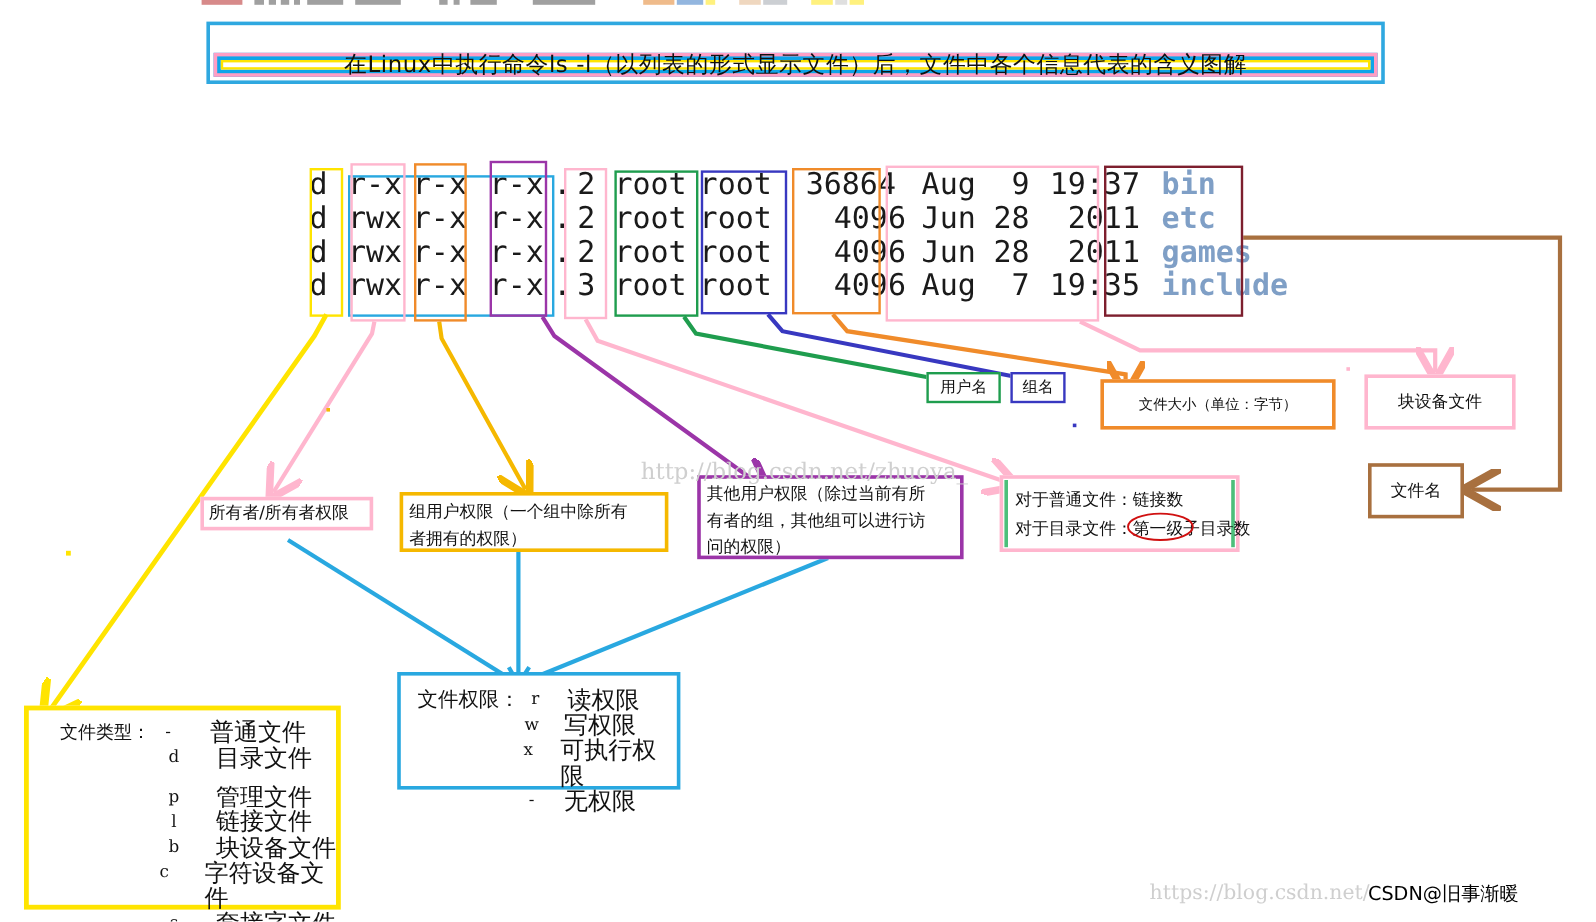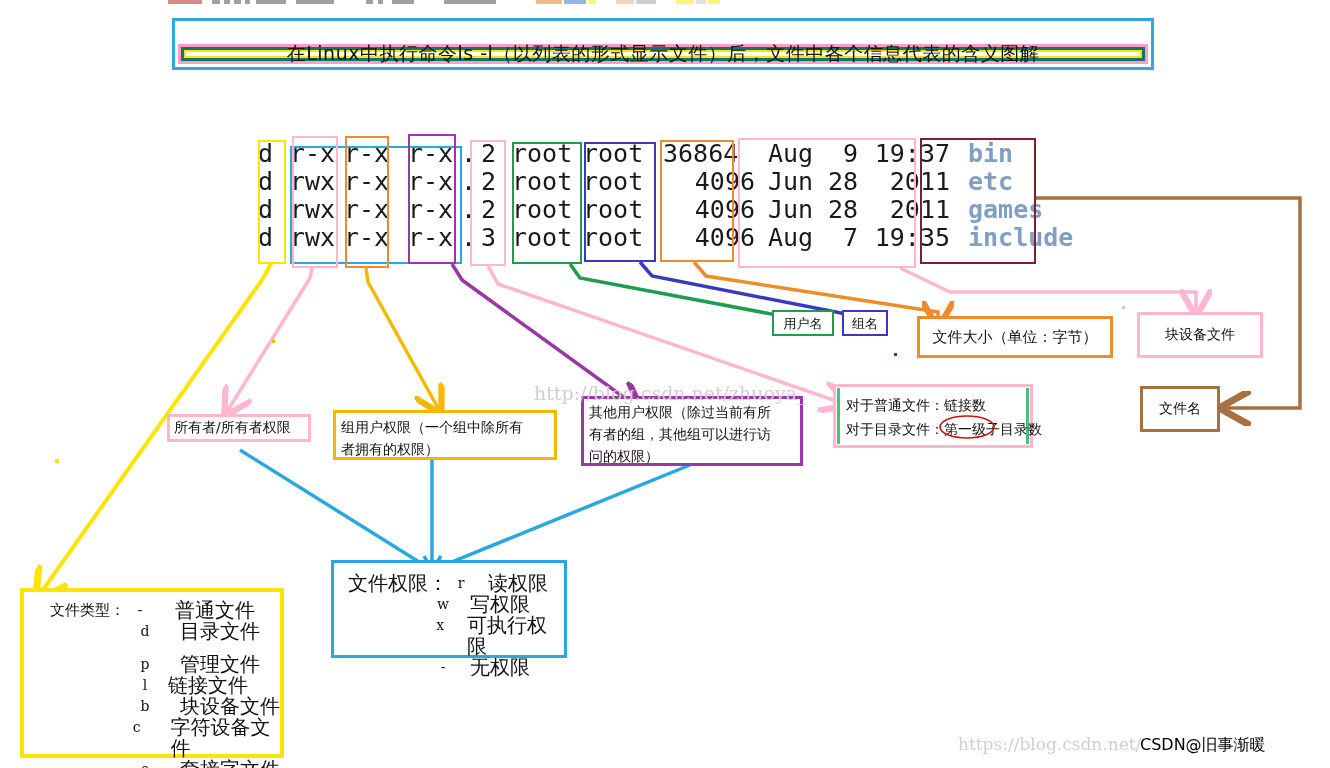--- a/index.html
+++ b/index.html
@@ -5,21 +5,21 @@
   html,body{margin:0;padding:0;background:#ffffff;}
   body{width:1330px;height:768px;position:relative;overflow:hidden;
        font-family:"Liberation Sans","DejaVu Sans",sans-serif;}
   #stage{position:absolute;left:0;top:0;width:1330px;height:768px;}
   svg.layer{position:absolute;left:0;top:0;width:1330px;height:768px;pointer-events:none;}
 
   
   .title-outer{position:absolute;left:172px;top:18px;width:982px;height:52px;
      border:3px solid #2fa8e0;background:#ffffff;box-sizing:border-box;}
   .title-mid{position:absolute;left:3px;top:3px;right:3px;bottom:3px;
-     border:3px solid #ff9ec4;box-sizing:border-box;background:#0f766e;margin-top:20px;}
+     border:3px solid #ff9ec4;box-sizing:border-box;background:#0ea5e9;margin-top:20px;}
   .title-inner{position:absolute;left:3px;top:3px;right:3px;bottom:3px;
      border:2px solid #ffe400;box-sizing:border-box;background:#fff;
      display:flex;align-items:center;justify-content:center;}
   .title-text{font-family:"DejaVu Sans",sans-serif;font-size:19px;color:#111;
      letter-spacing:.5px;white-space:nowrap;}
 
   
   #listing{position:absolute;left:258px;top:140px;font-family:"DejaVu Sans Mono","Liberation Mono",monospace;
      font-size:25px;line-height:28px;color:#1a1a1a;white-space:pre;}
   #listing .row{height:28px;}
@@ -137,21 +137,21 @@
   <div id="listing">
     <div class="row">
       <span class="col" style="left:0px;top:0px">d</span>
       <span class="col" style="left:32px;top:0px">r-x</span>
       <span class="col" style="left:86px;top:0px">r-x</span>
       <span class="col" style="left:150px;top:0px">r-x</span>
       <span class="col" style="left:203px;top:0px">.</span>
       <span class="col" style="left:223px;top:0px">2</span>
       <span class="col" style="left:254px;top:0px">root</span>
       <span class="col" style="left:325px;top:0px">root</span>
-      <span class="col" style="left:405px;top:0px;width:92px;text-align:left">36864</span>
+      <span class="col" style="left:405px;top:0px;width:92px;text-align:center">36864</span>
       <span class="col" style="left:510px;top:0px">Aug</span>
       <span class="col" style="left:560px;top:0px;width:40px;text-align:right">9</span>
       <span class="col" style="left:610px;top:0px;width:82px;text-align:right">19:37</span>
       <span class="col fname" style="left:710px;top:0px">bin</span>
     </div>
     <div class="row">
       <span class="col" style="left:0px;top:28px">d</span>
       <span class="col" style="left:32px;top:28px">rwx</span>
       <span class="col" style="left:86px;top:28px">r-x</span>
       <span class="col" style="left:150px;top:28px">r-x</span>
@@ -211,21 +211,21 @@
 
   <div class="abox" style="left:772px;top:310px;width:62px;height:26px;border:2px solid #1f9d4e;">
     <div class="inner" style="padding:2px 4px;font-size:13px;line-height:20px;text-align:center;">用户名</div>
   </div>
 
   <div class="abox" style="left:842px;top:310px;width:46px;height:26px;border:2px solid #3838c0;">
     <div class="inner" style="padding:2px 4px;font-size:13px;line-height:20px;text-align:center;">组名</div>
   </div>
 
   <div class="abox" style="left:917px;top:316px;width:196px;height:42px;border:3px solid #f08b2a;display:flex;align-items:center;justify-content:center;">
-    <span style="font-size:15px;text-align:right;">文件大小（单位：字节）</span>
+    <span style="font-size:12px;text-align:right;">文件大小（单位：字节）</span>
   </div>
 
   <div class="abox" style="left:1137px;top:312px;width:126px;height:46px;border:3px solid #ffb6ce;display:flex;align-items:center;justify-content:center;">
     <span style="font-size:14px;">块设备文件</span>
   </div>
 
   <div class="abox" style="left:1140px;top:386px;width:80px;height:46px;border:3px solid #a8703f;display:flex;align-items:center;justify-content:center;">
     <span style="font-size:14px;">文件名</span>
   </div>
 
@@ -241,21 +241,21 @@
     </div>
   </div>
 
   <div class="abox" style="left:333px;top:410px;width:224px;height:50px;border:3px solid #f5b800;">
     <div style="padding:3px 5px;font-size:14px;line-height:22px;">
       <div>组用户权限（一个组中除所有</div>
       <div>者拥有的权限）</div>
     </div>
   </div>
 
-  <div class="abox" style="left:833px;top:384px;width:200px;height:64px;border:3px solid #ffb6ce;">
+  <div class="abox" style="left:833px;top:396px;width:200px;height:64px;border:3px solid #ffb6ce;">
     <div style="position:absolute;left:1px;top:1px;width:3px;height:56px;background:#4cbf7a;"></div>
     <div style="position:absolute;right:1px;top:1px;width:3px;height:56px;background:#4cbf7a;"></div>
     <div style="padding:6px 10px;font-size:14px;line-height:24px;">
       <div>对于普通文件：链接数</div>
       <div style="position:relative;white-space:nowrap;">
         <span>对于目录文件：</span><span style="position:relative;display:inline-block;"><span>第一级</span><svg style="position:absolute;left:-5px;top:-3px;width:60px;height:26px;overflow:visible;">
               <ellipse cx="28" cy="13" rx="27" ry="11" fill="none" stroke="#d01010" stroke-width="1.6"></ellipse>
             </svg></span><span>子目录数</span>
       </div>
     </div>
@@ -275,21 +275,21 @@
       </div>
       <div class="legend-row" style="height:12px;"></div>
       <div class="legend-row">
         <span style="width:80px;"></span>
         <span class="legend-code" style="width:30px;">p</span>
         <span class="legend-desc" style="margin-left:20px;">管理文件</span>
       </div>
       <div class="legend-row">
         <span style="width:80px;"></span>
         <span class="legend-code" style="width:30px;">l</span>
-        <span class="legend-desc" style="margin-left:8px;font-family:Liberation Serif, serif;">链接文件</span>
+        <span class="legend-desc" style="margin-left:20px;font-family:Liberation Serif, serif;">链接文件</span>
       </div>
       <div class="legend-row">
         <span style="width:80px;"></span>
         <span class="legend-code" style="width:30px;">b</span>
         <span class="legend-desc" style="margin-left:20px;">块设备文件</span>
       </div>
       <div class="legend-row">
         <span style="width:80px;"></span>
         <span class="legend-code" style="width:30px;">c</span>
         <span class="legend-desc" style="margin-left:20px;">字符设备文件</span>
@@ -298,21 +298,21 @@
         <span style="width:80px;"></span>
         <span class="legend-code" style="width:30px;">s</span>
         <span class="legend-desc" style="margin-left:20px;">套接字文件</span>
       </div>
     </div>
   </div>
 
   <div class="abox" style="left:331px;top:560px;width:236px;height:98px;border:3px solid #29a8e0;">
     <div style="padding:10px 0 0 14px;">
       <div class="legend-row">
-        <span style="font-size:20px;white-space:nowrap;">文件权限：</span>
+        <span style="font-size:17px;white-space:nowrap;">文件权限：</span>
         <span class="legend-code" style="width:26px;">r</span>
         <span class="legend-desc" style="margin-left:14px;">读权限</span>
       </div>
       <div class="legend-row">
         <span style="width:82px;"></span>
         <span class="legend-code" style="width:26px;">w</span>
         <span class="legend-desc" style="margin-left:14px;">写权限</span>
       </div>
       <div class="legend-row">
         <span style="width:82px;"></span>

